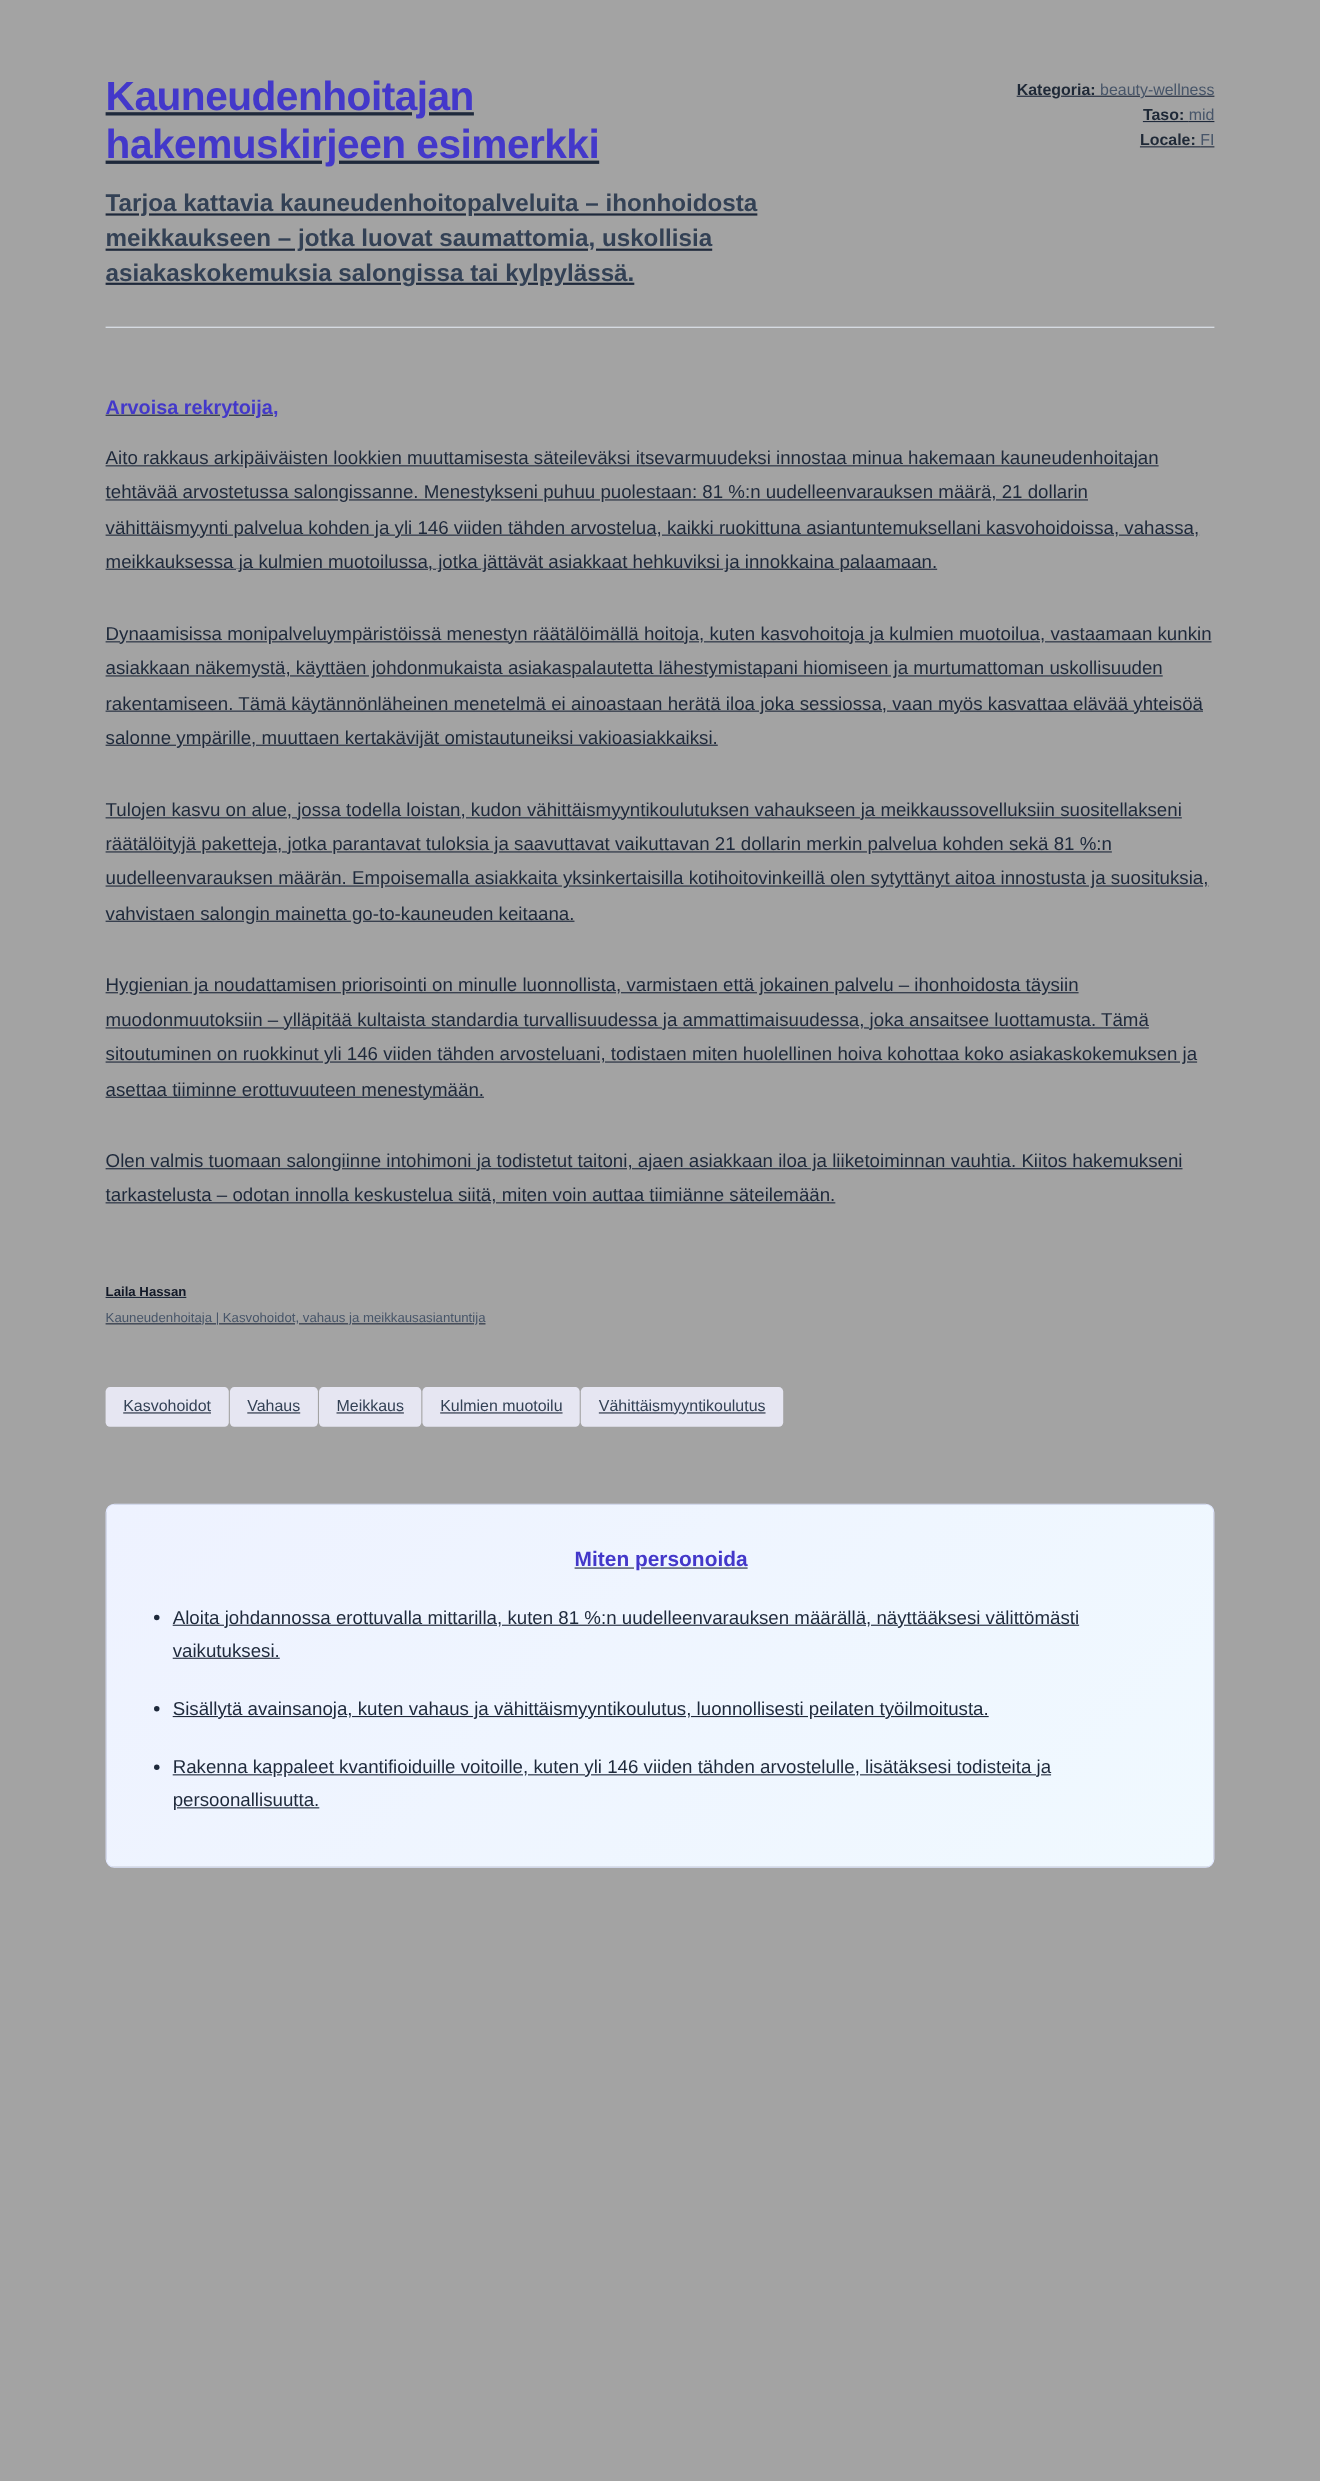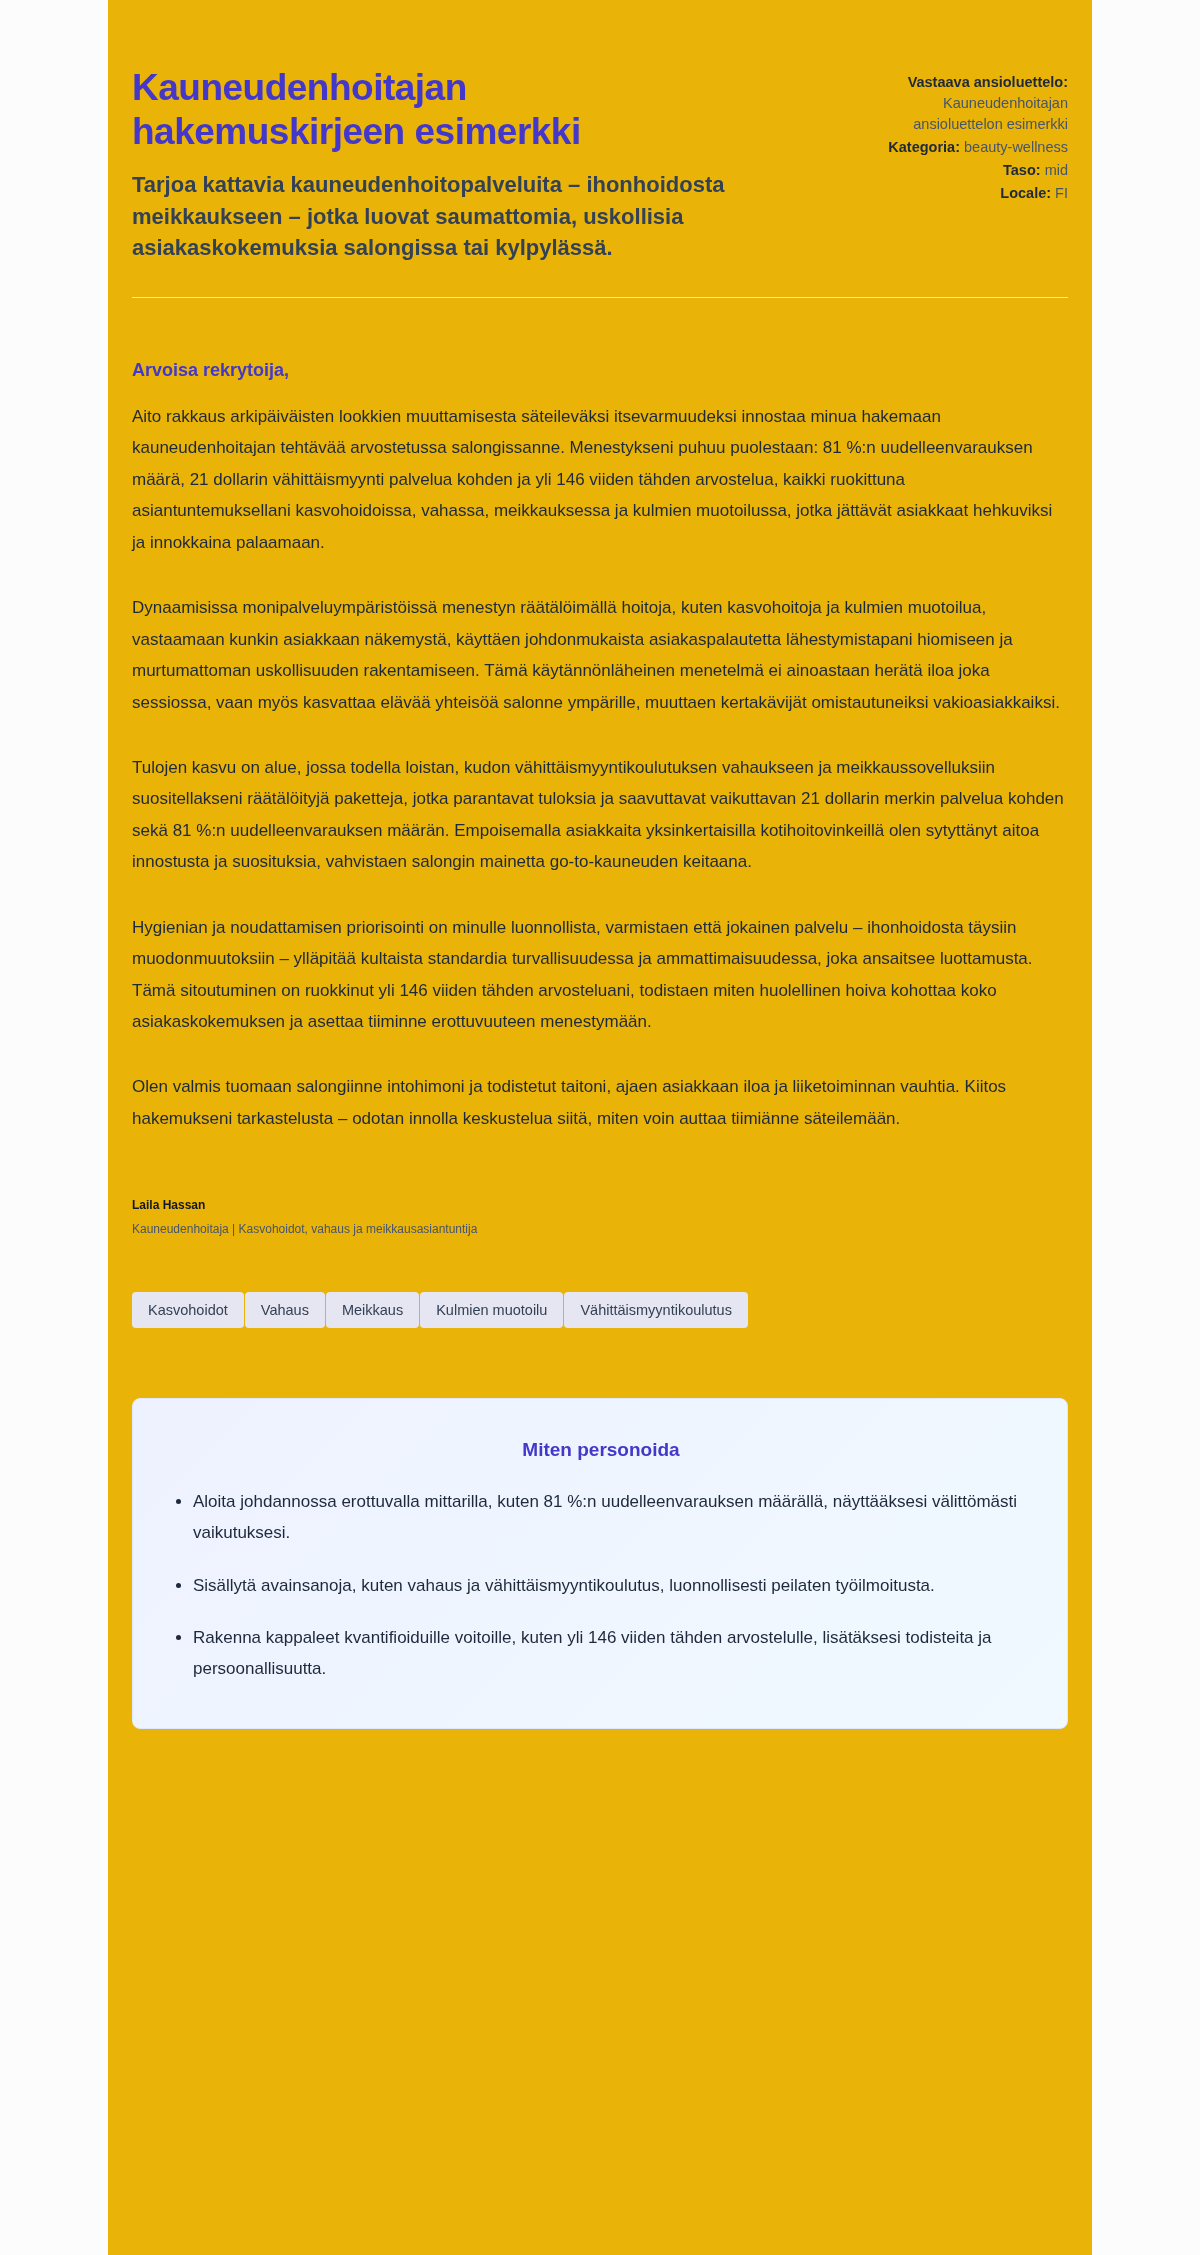--- a/index.html
+++ b/index.html
@@ -3,24 +3,25 @@
 <meta charset="utf-8">
 <style>
   * { margin: 0; padding: 0; box-sizing: border-box; }
   html, body { background: #fcfcfd; }
   body {
     font-family: "Liberation Sans", "DejaVu Sans", sans-serif;
     color: #1e293b;
     -webkit-font-smoothing: antialiased;
   }
   .page {
-    width: 984px;
+    width: 1200px;
     min-height: 2255px;
     margin: 0 auto;
-    background: #eab308;
+    background: #a3a3a3;
+    text-decoration: underline;
   }
   .container {
     max-width: 1056px;
     margin: 0 auto;
     padding: 66px 24px 70px 24px;
   }
 
   
   .header {
     display: flex;
@@ -145,24 +146,20 @@
 
 <div class="page">
   <div class="container">
 
     <header class="header">
       <div class="header-left">
         <h1 class="page-title">Kauneudenhoitajan hakemuskirjeen esimerkki</h1>
         <h2 class="page-subtitle">Tarjoa kattavia kauneudenhoitopalveluita – ihonhoidosta meikkaukseen – jotka luovat saumattomia, uskollisia asiakaskokemuksia salongissa tai kylpylässä.</h2>
       </div>
       <aside class="meta">
-        <div class="meta-row block-label">
-          <span class="mlabel">Vastaava ansioluettelo:</span>
-          <span class="mvalue">Kauneudenhoitajan ansioluettelon esimerkki</span>
-        </div>
         <div class="meta-row">
           <span class="mlabel">Kategoria: </span>
           <span class="mvalue">beauty-wellness</span>
         </div>
         <div class="meta-row">
           <span class="mlabel">Taso: </span>
           <span class="mvalue">mid</span>
         </div>
         <div class="meta-row">
           <span class="mlabel">Locale: </span>

